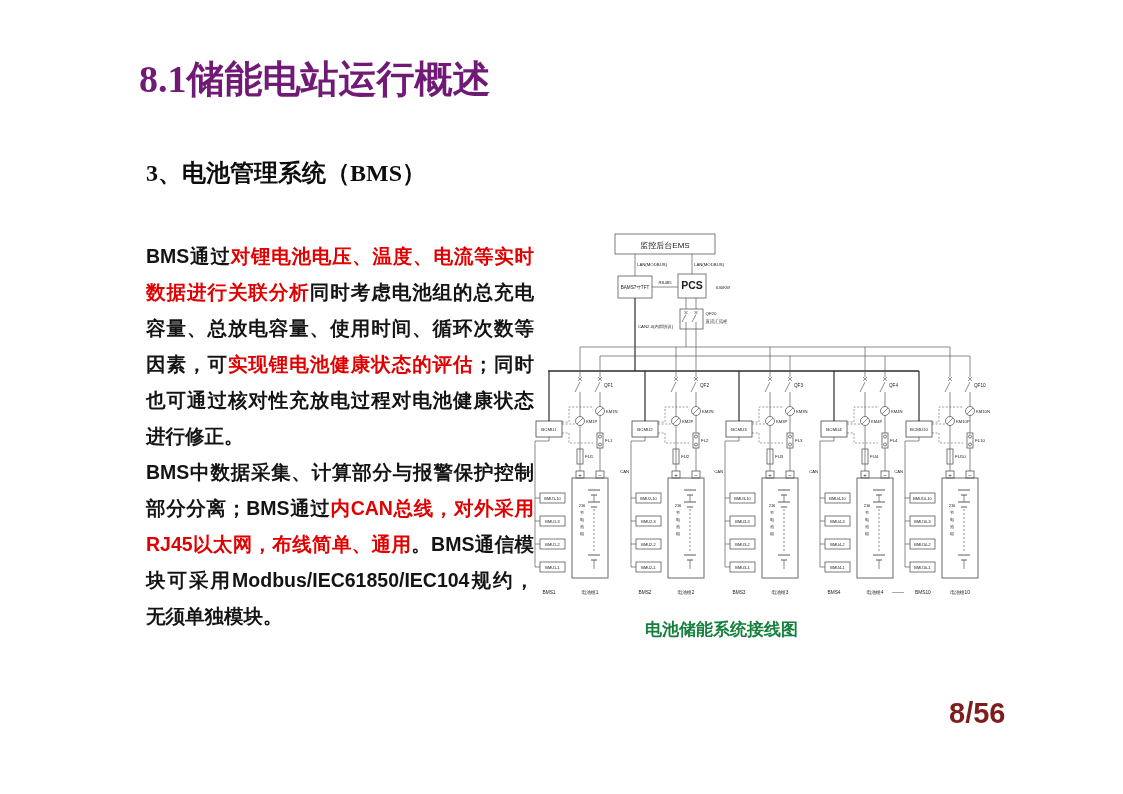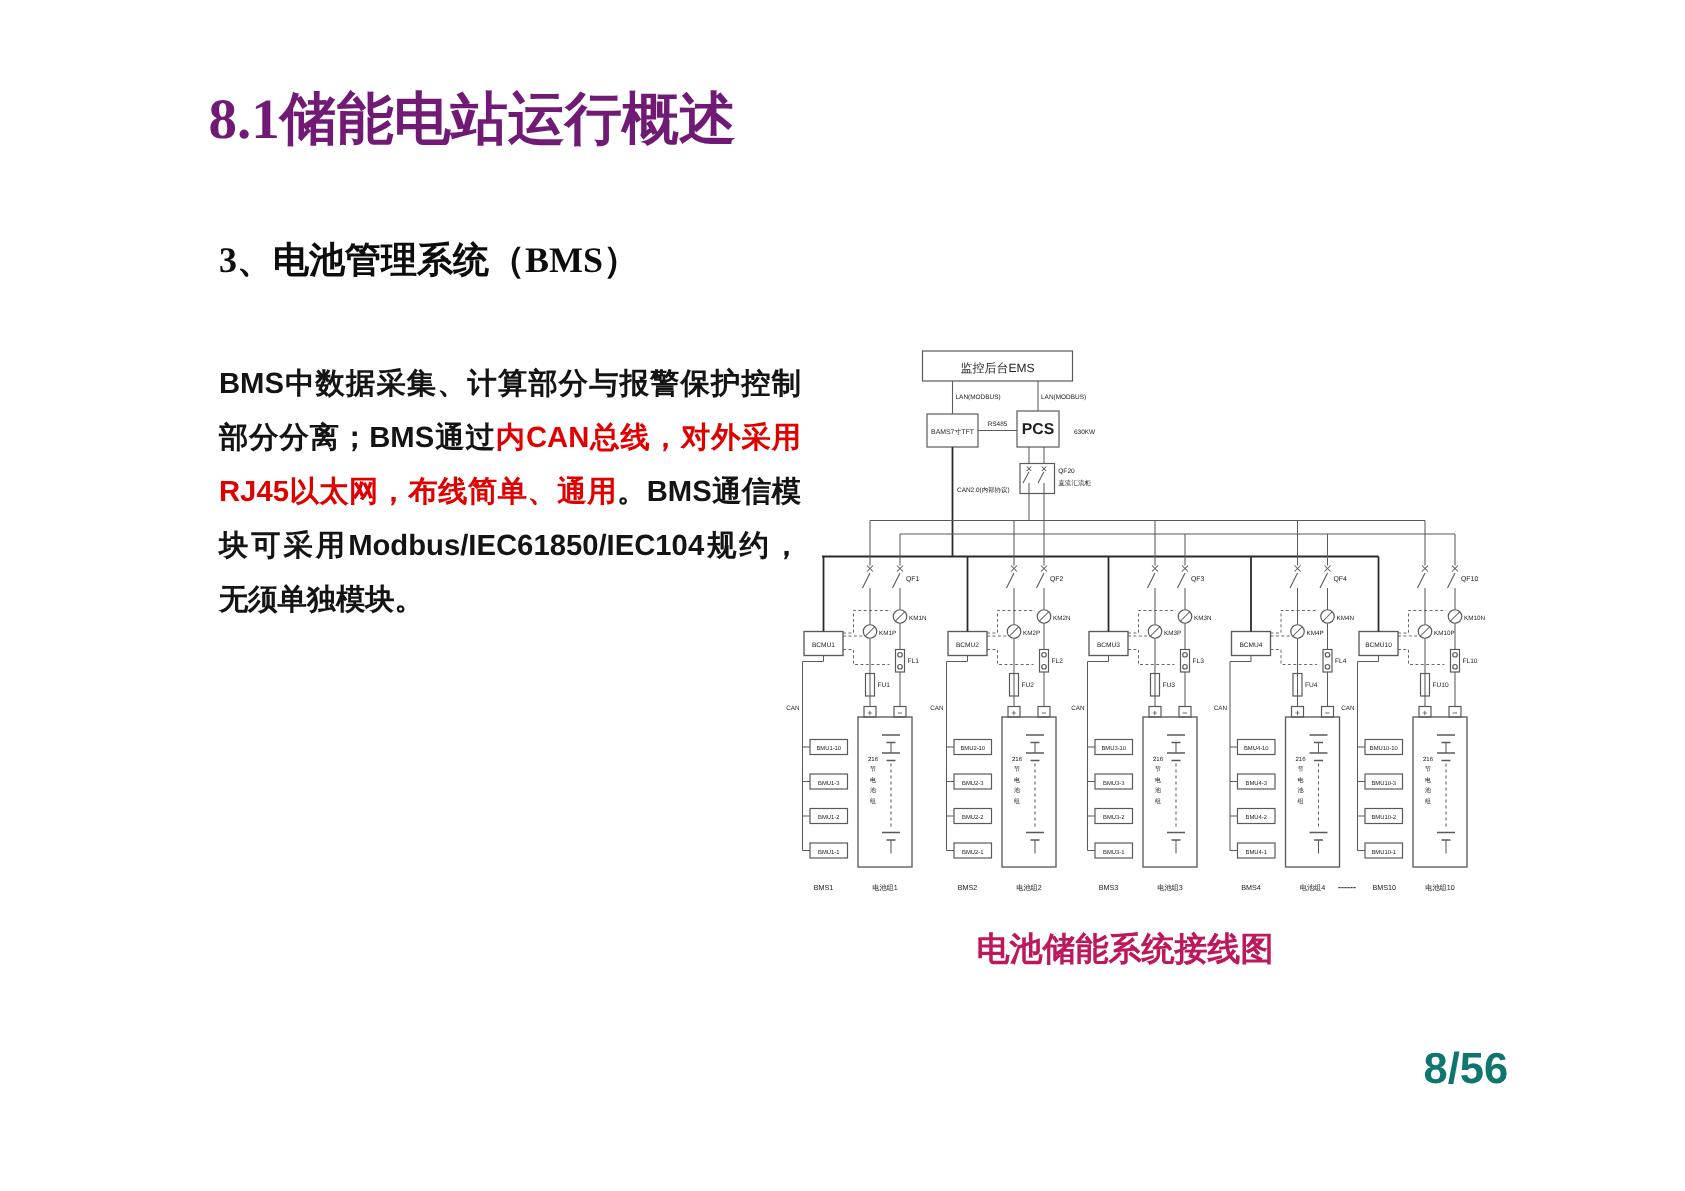--- a/index.html
+++ b/index.html
@@ -16,35 +16,36 @@
     font-family:"Liberation Serif",serif;font-weight:bold;font-size:24px;color:#0d0d0d;
   }
   .body-text{
     position:absolute;left:146px;top:238px;width:388px;
     font-size:19.5px;font-weight:bold;line-height:36px;color:#141414;
     text-align:justify;
   }
   .body-text p{margin:0;}
   .red{color:#e10000;}
   .caption{
-    position:absolute;left:645px;top:618px;width:210px;text-align:center;
-    font-weight:bold;font-size:22px;color:#be185d;
+    position:absolute;left:645px;top:618px;width:210px;
+    font-weight:bold;font-size:17px;color:#15803d;
   }
   .page-num{
-    position:absolute;left:949px;top:697px;font-size:29px;font-weight:bold;color:#0f766e;
+    position:absolute;left:949px;top:697px;font-size:29px;font-weight:bold;color:#7f1d1d;
   }
   #diagram{position:absolute;left:520px;top:221px;}
   #diagram text{font-family:"Liberation Sans",sans-serif;fill:#222;}
 </style>
 </head>
 <body>
 
 <div class="title">8.1储能电站运行概述</div>
 <div class="subtitle">3、电池管理系统（BMS）</div>
 <div class="body-text" id="bodyText">
+    <p><span>BMS通过</span><span class="red">对锂电池电压、温度、电流等实时数据进行关联分析</span><span>同时考虑电池组的总充电容量、总放电容量、使用时间、循环次数等因素，可</span><span class="red">实现锂电池健康状态的评估</span><span>；同时也可通过核对性充放电过程对电池健康状态进行修正。</span></p>
     <p><span>BMS中数据采集、计算部分与报警保护控制部分分离；BMS通过</span><span class="red">内CAN总线，对外采用RJ45以太网，布线简单、通用</span><span>。BMS通信模块可采用Modbus/IEC61850/IEC104规约，无须单独模块。</span></p>
   </div>
 <svg id="diagram" width="500" height="380" viewBox="0 0 500 380">
     <rect x="95" y="13" width="100" height="20" fill="none" stroke="#5a5a5a" stroke-width="0.8"></rect>
     <text x="145" y="27" font-size="8" text-anchor="middle">监控后台EMS</text>
     <line x1="115" y1="33" x2="115" y2="55" stroke="#5a5a5a" stroke-width="0.7"></line>
     <line x1="172" y1="33" x2="172" y2="53" stroke="#5a5a5a" stroke-width="0.7"></line>
     <text x="117" y="45" font-size="4.3" text-anchor="start">LAN(MODBUS)</text>
     <text x="174" y="45" font-size="4.3" text-anchor="start">LAN(MODBUS)</text>
     <rect x="98" y="55" width="34" height="22" fill="none" stroke="#5a5a5a" stroke-width="0.8"></rect>

